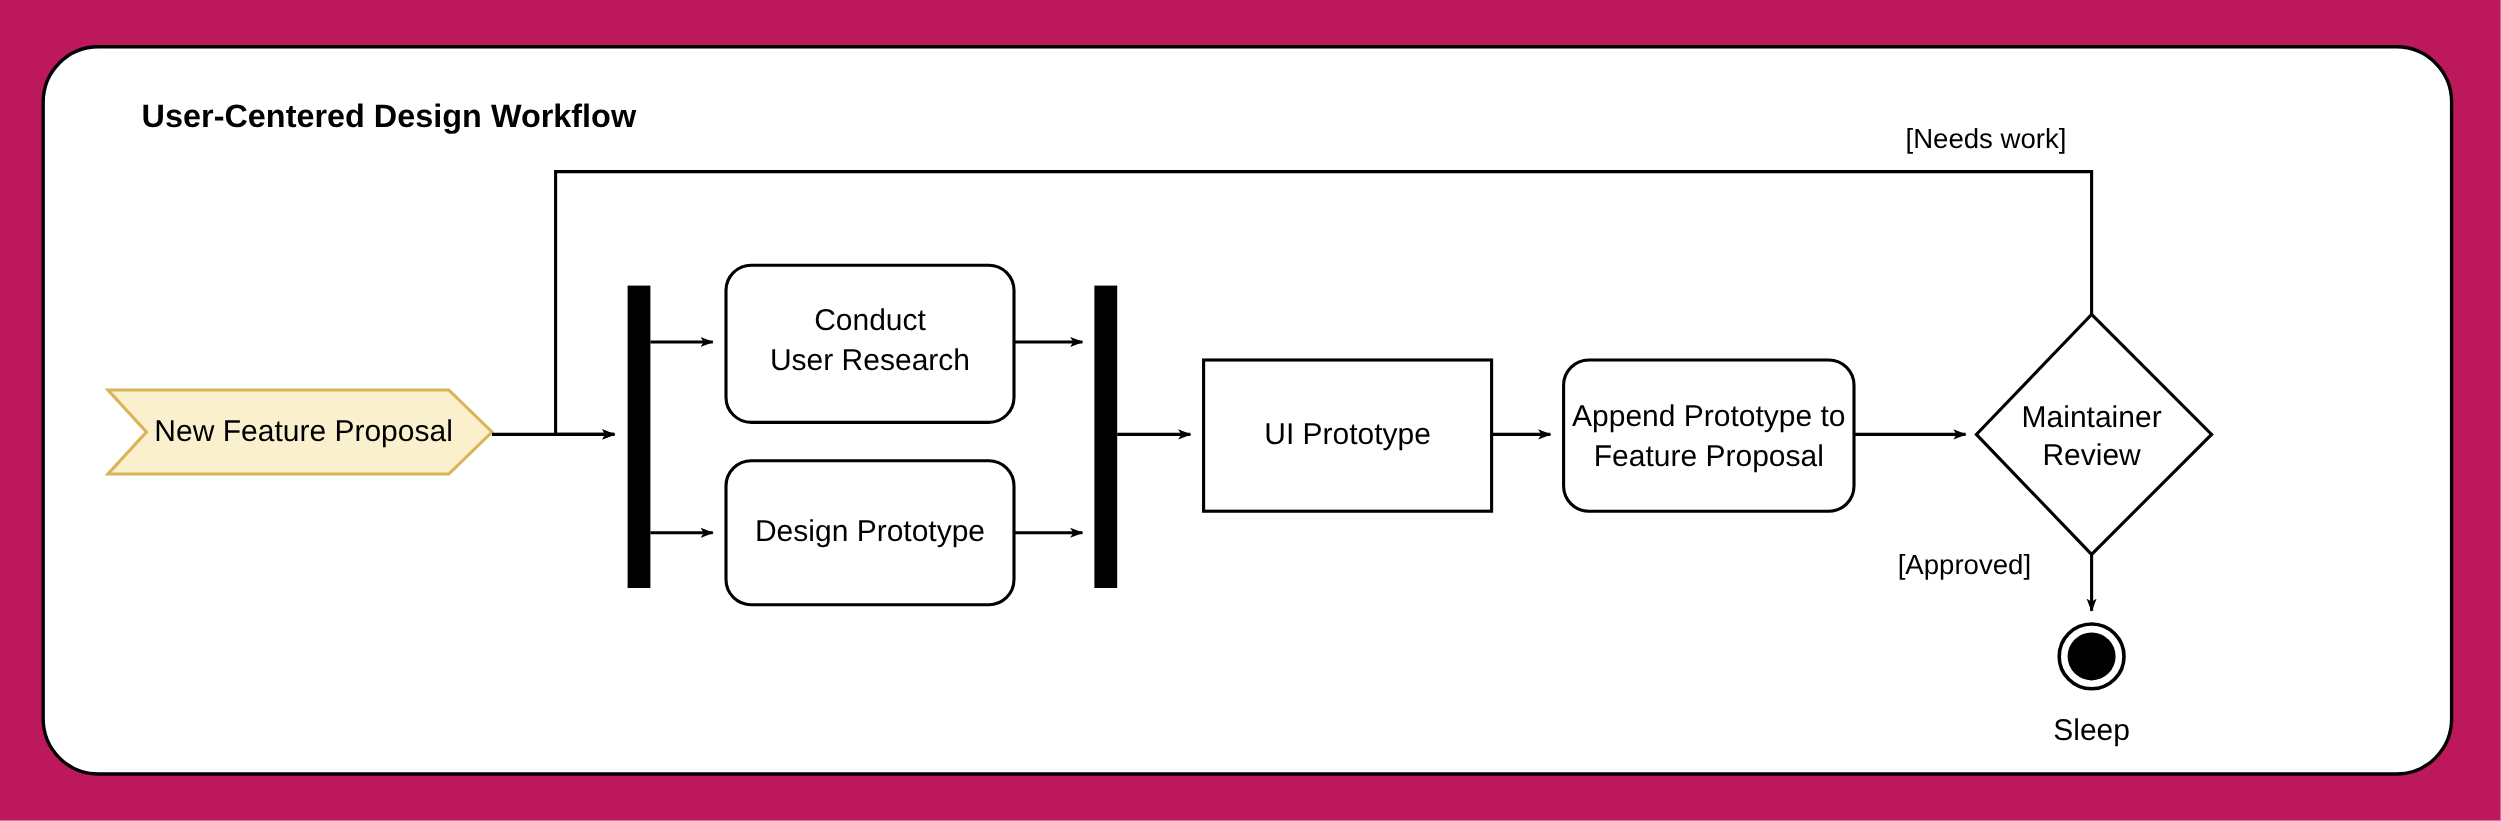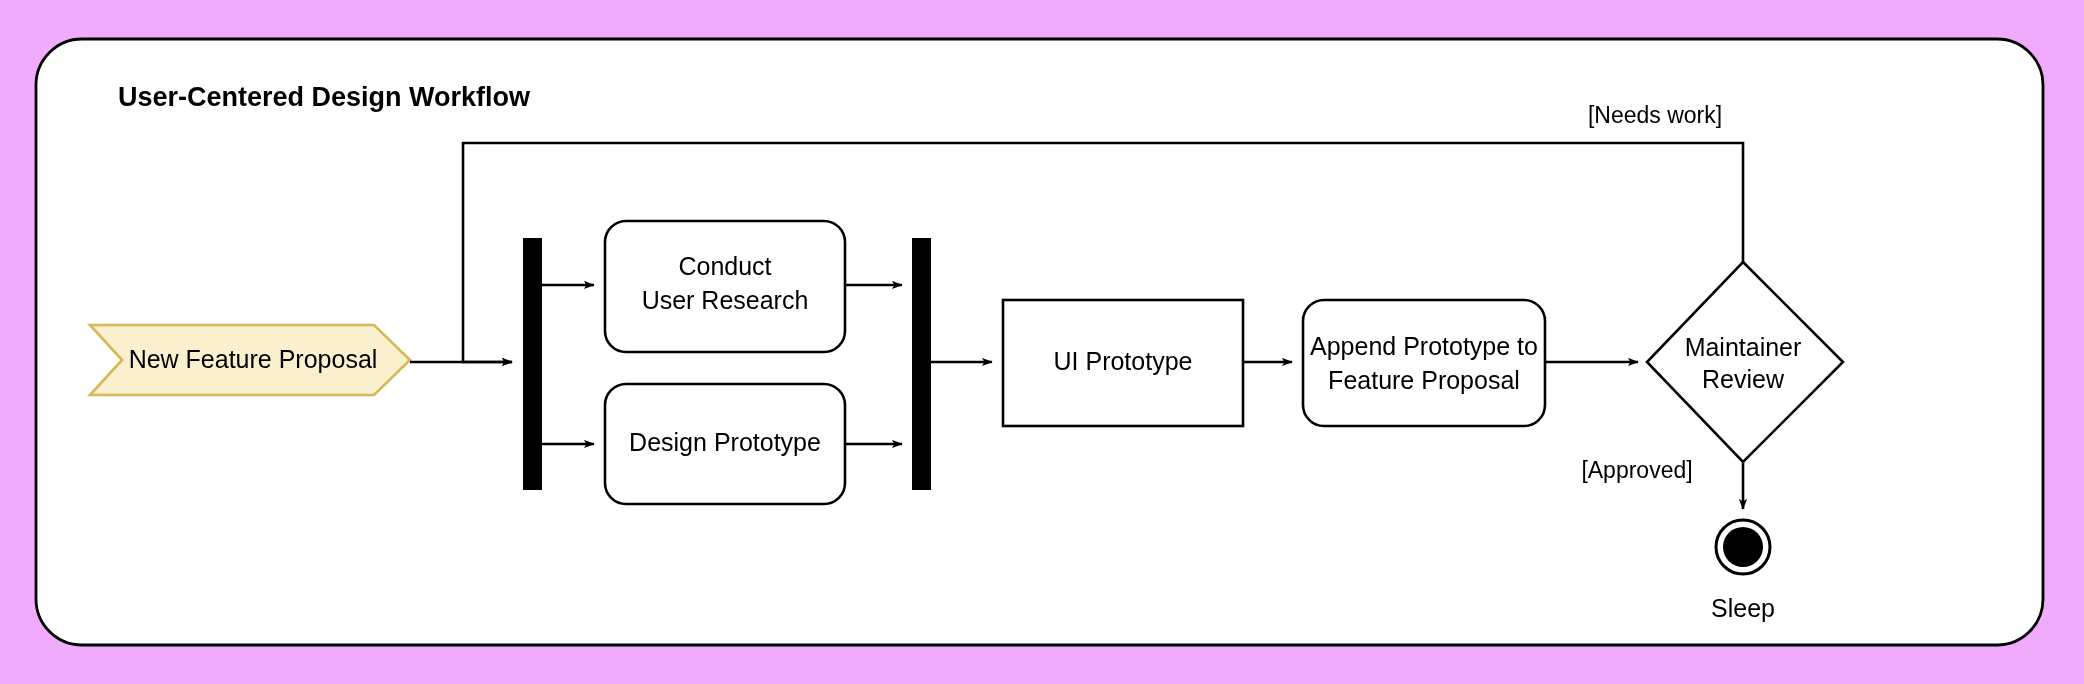--- a/index.html
+++ b/index.html
@@ -9,21 +9,21 @@
     background: #ffffff;
   }
   body {
     font-family: "Liberation Sans", sans-serif;
     -webkit-font-smoothing: antialiased;
   }
   #stage {
     position: relative;
     width: 2084px;
     height: 684px;
-    background: #f0abfc;
+    background: #be185d;
     overflow: hidden;
   }
   #diagram-svg {
     position: absolute;
     top: 0;
     left: 0;
     width: 2084px;
     height: 684px;
     display: block;
   }

